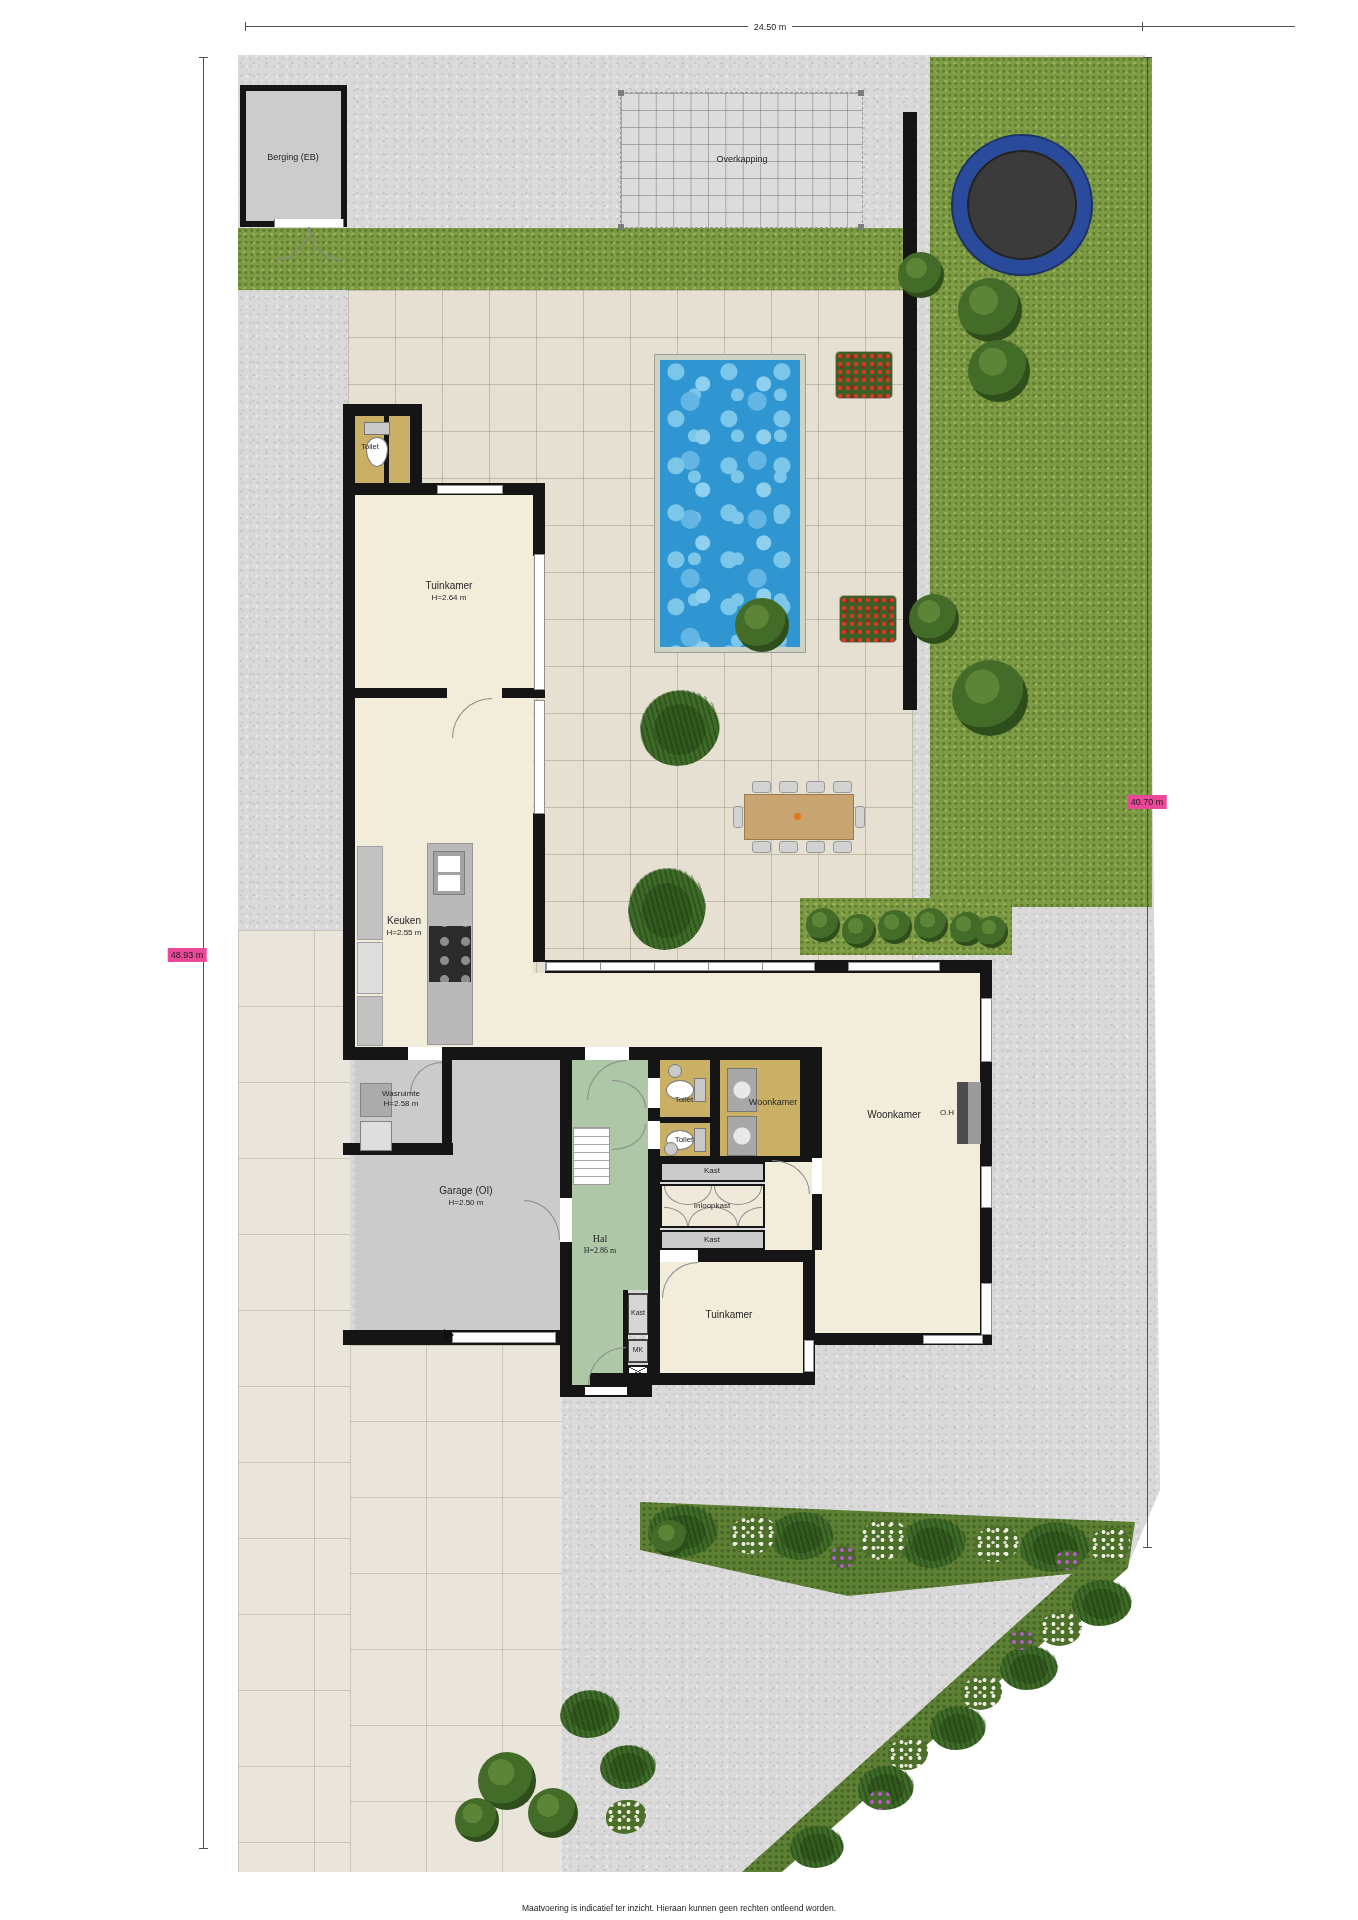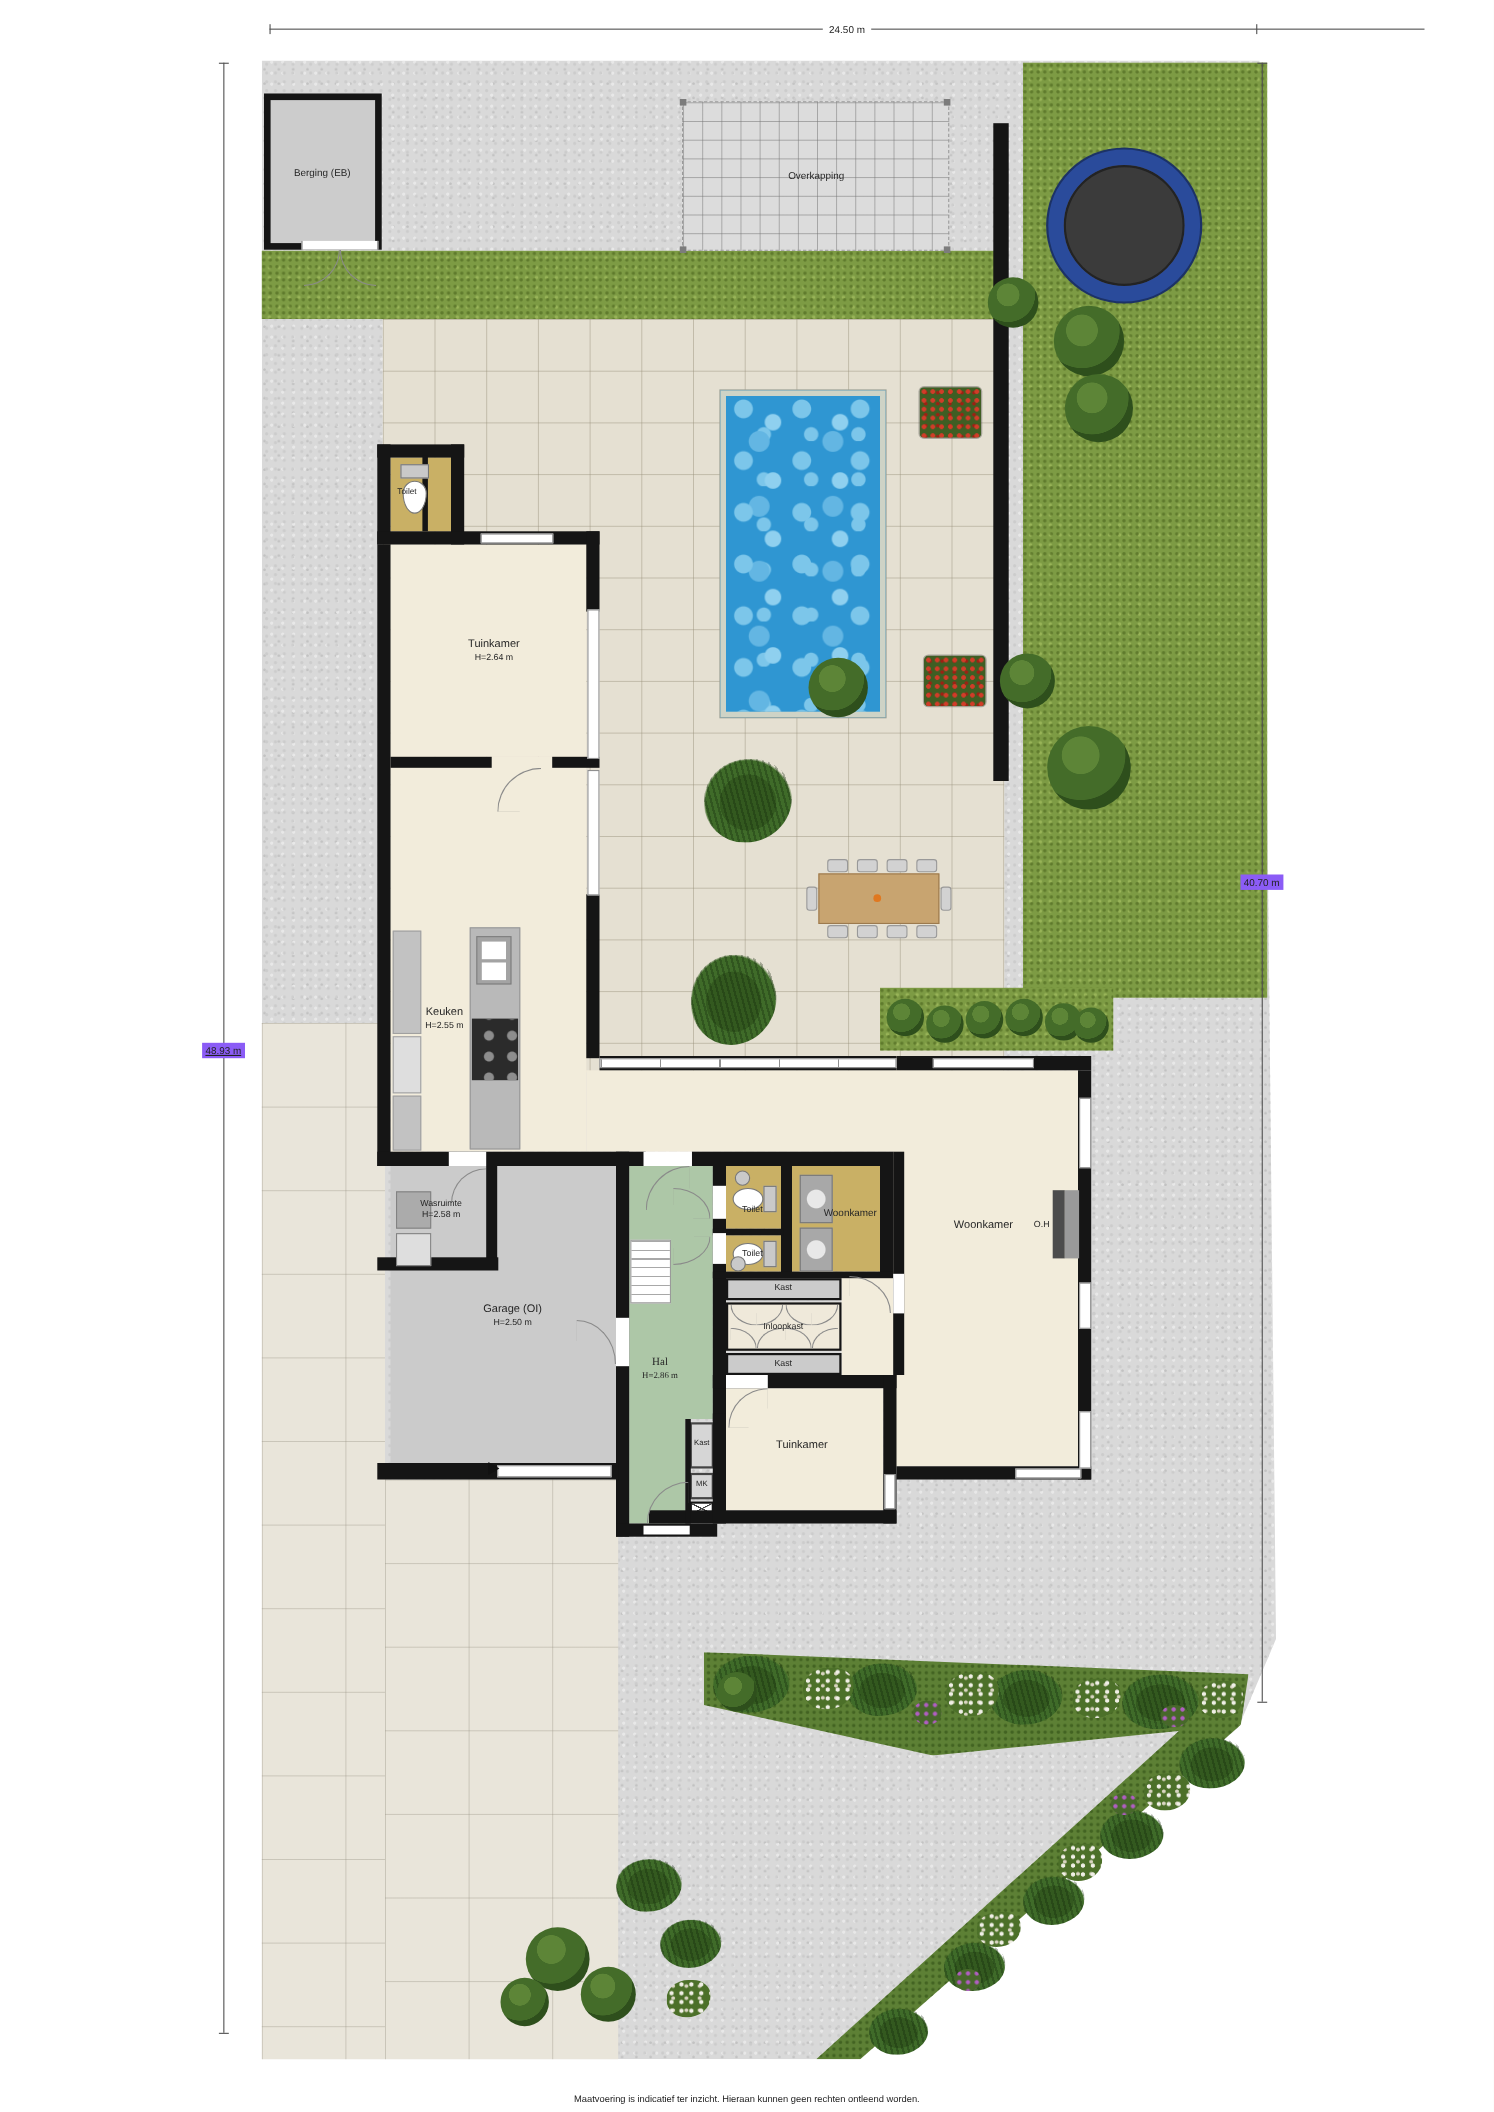--- a/index.html
+++ b/index.html
@@ -73,21 +73,21 @@
   
   .lbl{position:absolute;transform:translate(-50%,-50%);text-align:center;
        font-size:10px;line-height:1.25;white-space:nowrap;color:#262626;}
   .lbl .sub{font-size:8px;}
   .lbl.s8{font-size:8px;} .lbl.s7{font-size:7px;}
   
   .dimline-h{position:absolute;display:flex;align-items:center;height:11px;}
   .dimline-h .dl{flex:1;height:1px;background:#505050;}
   .dimline-h .dim-label{padding:0 6px;font-size:9px;color:#222;}
   .vline{position:absolute;width:1px;background:#505050;}
-  .dimv-label{position:absolute;transform:translate(-50%,-50%);background:#8b5cf6;
+  .dimv-label{position:absolute;transform:translate(-50%,-50%);background:#ec4899;
        padding:2px 3px;font-size:9px;color:#222;white-space:nowrap;}
   .tick{position:absolute;background:#505050;}
   .footer{position:absolute;left:0;width:100%;text-align:center;font-size:8.5px;color:#222;}
   .tri{position:absolute;width:0;height:0;border-top:6px solid transparent;
        border-bottom:6px solid transparent;border-left:10px solid #111;}
   .xbox{position:absolute;background:
     linear-gradient(to top right,transparent 46%,#444 47%,#444 53%,transparent 54%),
     linear-gradient(to bottom right,transparent 46%,#444 47%,#444 53%,transparent 54%),#fff;
     border:2px solid #151515;box-sizing:border-box;}
   .grid{background-color:#dcdcdc;background-image:
@@ -340,21 +340,21 @@
   <div class="dimline-h" style="left:245px;top:21px;width:1050px;justify-content:flex-end;">
     <span class="dl"></span>
     <span class="dim-label">24.50 m</span>
     <span class="dl"></span>
   </div>
   <div class="tick" style="left:245px;top:22px;width:1px;height:9px;"></div>
   <div class="tick" style="left:1142px;top:22px;width:1px;height:9px;"></div>
   <div class="vline" style="left:203px;top:57px;height:1791px;"></div>
   <div class="tick" style="left:199px;top:57px;width:9px;height:1px;"></div>
   <div class="tick" style="left:199px;top:1848px;width:9px;height:1px;"></div>
-  <div class="dimv-label" style="left:203px;top:955px;text-decoration:underline;">48.93 m</div>
+  <div class="dimv-label" style="left:187px;top:955px;">48.93 m</div>
   <div class="vline" style="left:1147px;top:57px;height:1490px;"></div>
   <div class="tick" style="left:1143px;top:57px;width:9px;height:1px;"></div>
   <div class="tick" style="left:1143px;top:1547px;width:9px;height:1px;"></div>
   <div class="dimv-label" style="left:1147px;top:802px;">40.70 m</div>
 
   <div class="footer" style="top:1903px;"><span>Maatvoering is indicatief ter inzicht. Hieraan kunnen geen rechten ontleend worden.</span></div>
 
 </div>
 
 </body></html>

